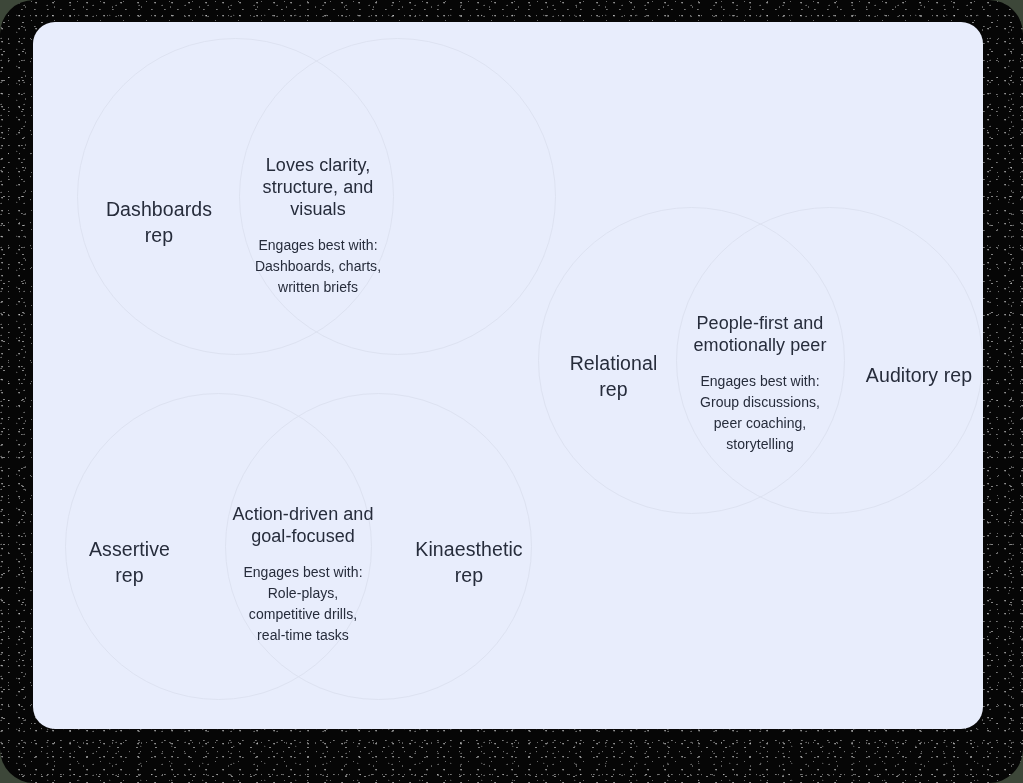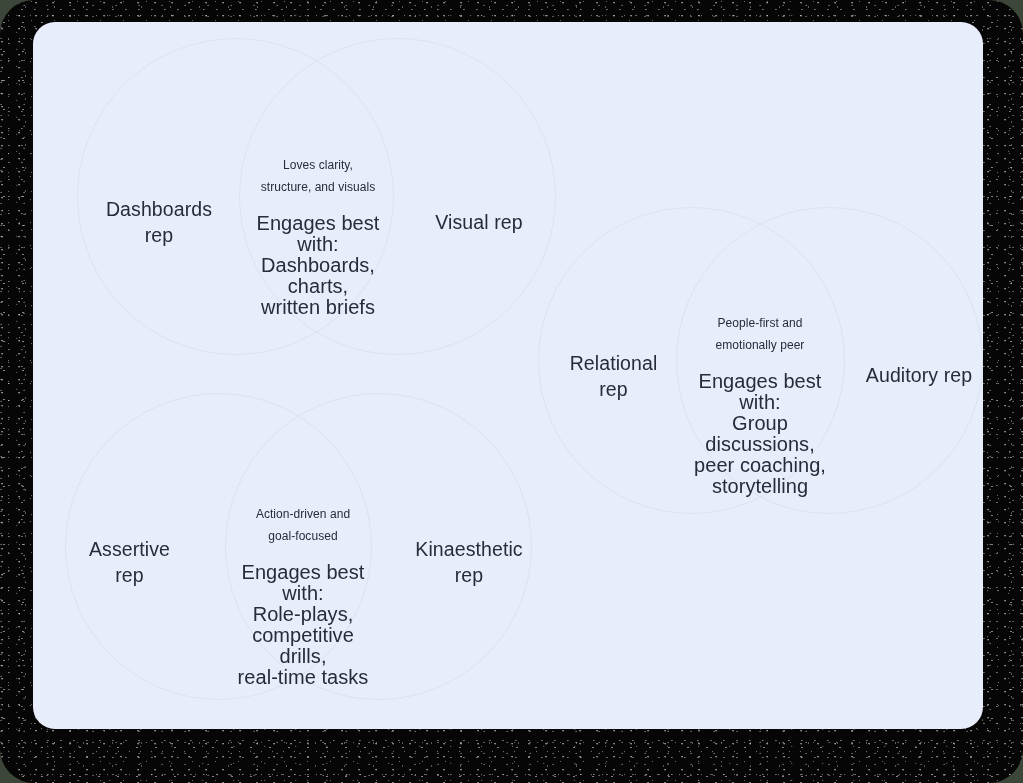--- a/index.html
+++ b/index.html
@@ -68,43 +68,42 @@
     white-space: pre-line;
   }
 
   .center-text {
     position: absolute;
     text-align: center;
     color: #262c3b;
     letter-spacing: 0.05px;
   }
   .center-text .headline {
-    font-size: 12px;
+    font-size: 18px;
     line-height: 22px;
     white-space: pre-line;
   }
   .center-text .engages {
-    font-size: 20px;
+    font-size: 14px;
     line-height: 21px;
     white-space: pre-line;
     margin-top: 15px;
   }
 </style>
 </head>
 <body>
 
 <div id="frame">
   <div id="canvas">
 
     <div class="venn" style="left:44px; top:16px; width:480px; height:340px;">
       <div class="circle" style="left:0px; top:0px; width:317px; height:317px;"></div>
       <div class="circle" style="left:162px; top:0px; width:317px; height:317px;"></div>
       <div class="side-label" style="left:18px; top:158px; width:128px;">Dashboards
 rep</div>
-      <div class="side-label" style="left:332px; top:171px; width:140px;">Visual rep</div>
       <div class="center-text" style="left:160px; top:116px; width:162px;">
         <div class="headline">Loves clarity,
 structure, and visuals</div>
         <div class="engages">Engages best with:
 Dashboards, charts,
 written briefs</div>
       </div>
     </div>
 
     <div class="venn" style="left:505px; top:185px; width:450px; height:330px;">

